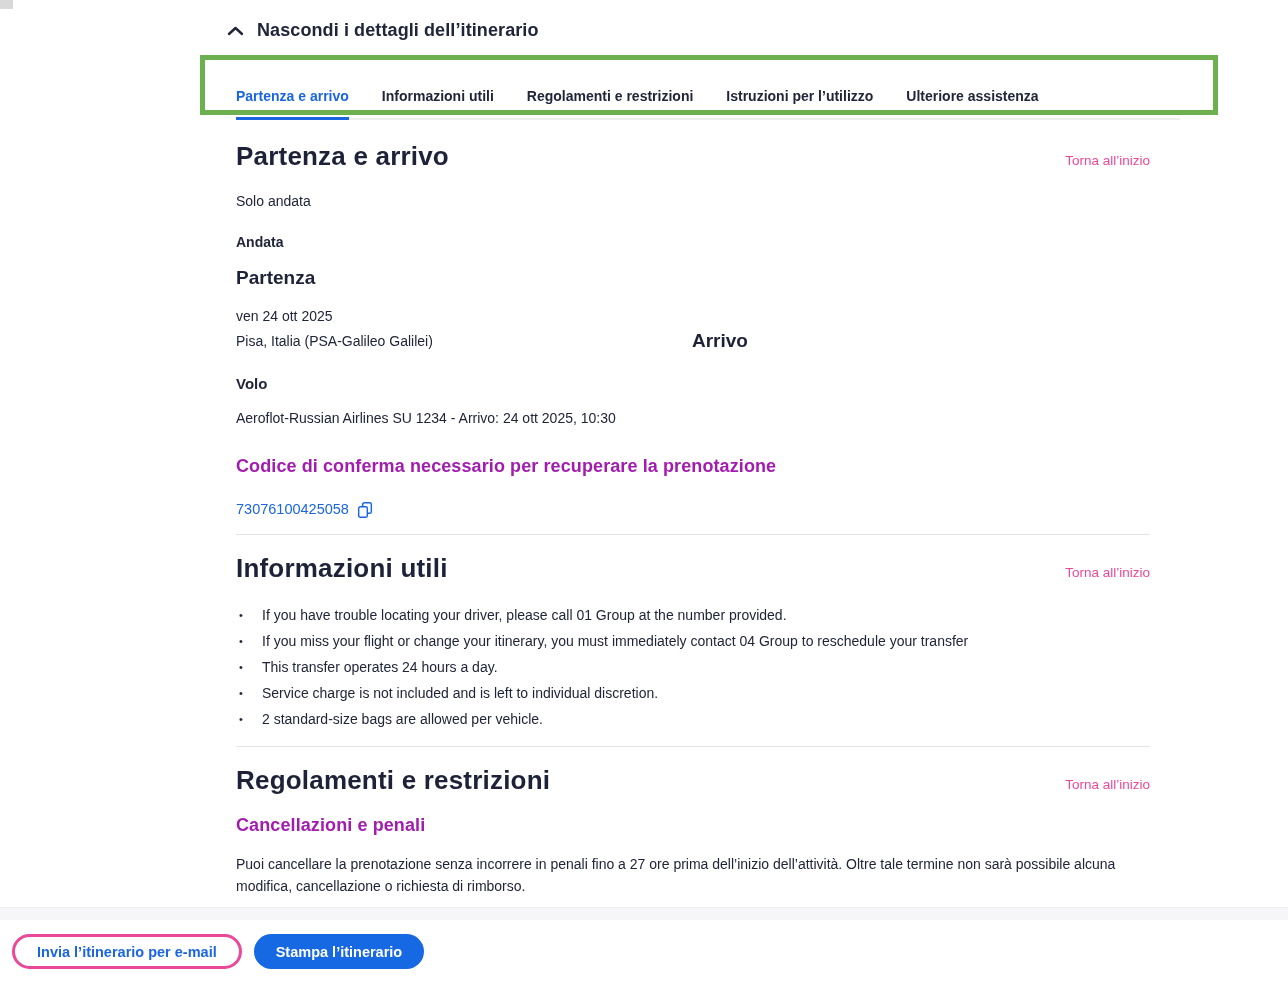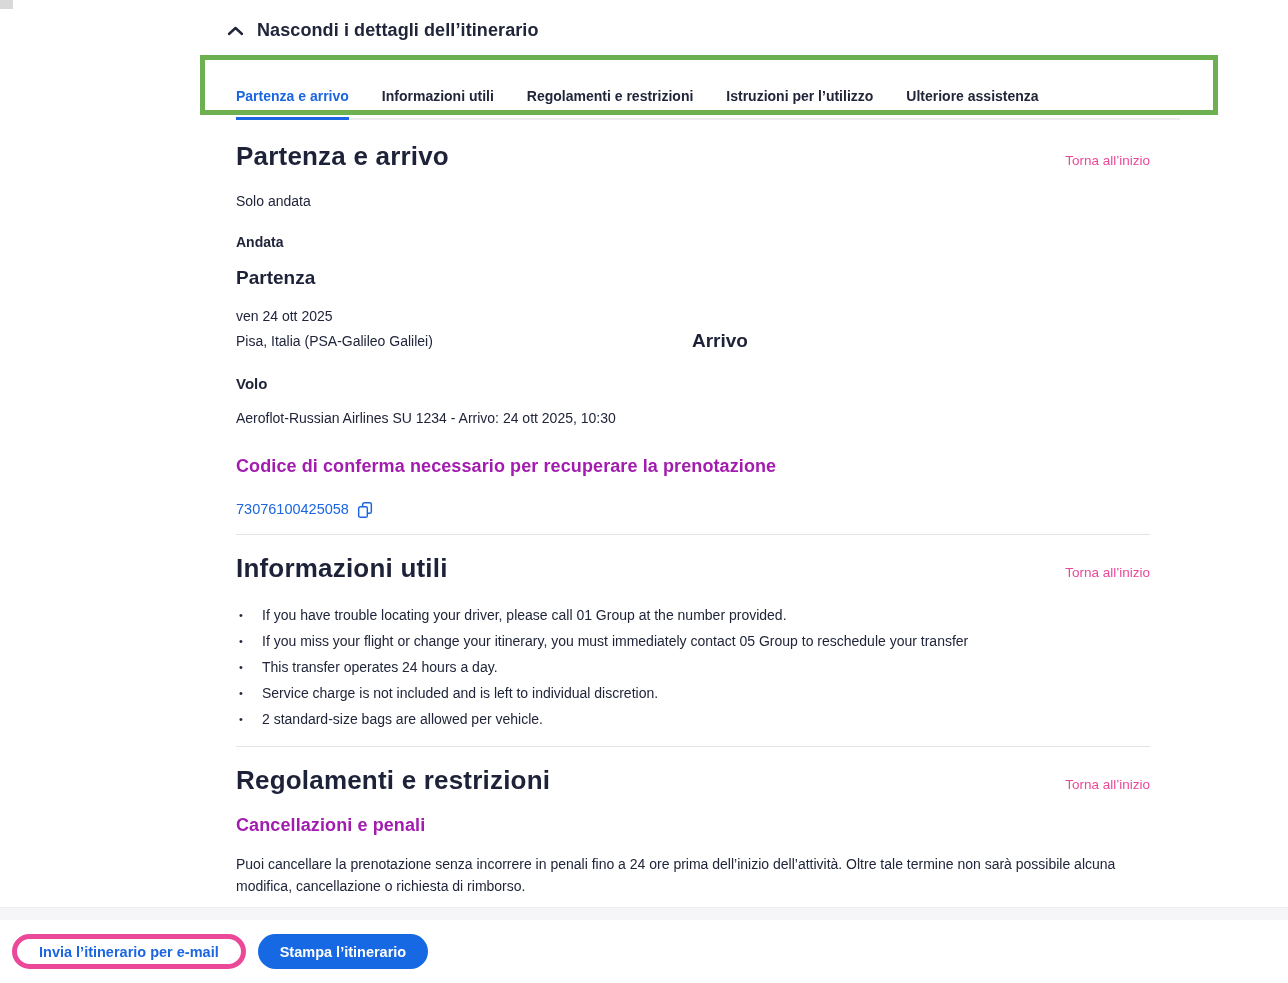--- a/index.html
+++ b/index.html
@@ -79,21 +79,21 @@
     display:flex; align-items:center; gap:12px;
     padding-left:12px;
   }
   .btn {
     font-family:"Liberation Sans", sans-serif;
     font-size:14.5px; font-weight:700;
     border-radius:18px; height:35px; padding:0 22px;
     cursor:pointer; white-space:nowrap;
   }
   .btn-outline {
-    background:#ffffff; color:#1b66e0; border:5px solid #ec4899;
+    background:#ffffff; color:#1b66e0; border:3px solid #ec4899;
   }
   .btn-fill {
     background:#1668e3; color:#ffffff; border:none;
   }
 </style>
 </head>
 <body>
 
 <div class="corner-artifact"></div>
 
@@ -152,34 +152,34 @@
   </div>
 
   <hr class="divider" style="margin-top:15px;">
 
   <div class="section-head" style="margin-top:18px;">
     <h1 class="sec-title">Informazioni utili</h1>
     <a class="back-top">Torna all’inizio</a>
   </div>
   <ul class="bullets">
     <li>If you have trouble locating your driver, please call 01 Group at the number provided.</li>
-    <li>If you miss your flight or change your itinerary, you must immediately contact 05 Group to reschedule your transfer</li>
+    <li>If you miss your flight or change your itinerary, you must immediately contact 04 Group to reschedule your transfer</li>
     <li>This transfer operates 24 hours a day.</li>
     <li>Service charge is not included and is left to individual discretion.</li>
     <li>2 standard-size bags are allowed per vehicle.</li>
   </ul>
 
   <hr class="divider" style="margin-top:14px;">
 
   <div class="section-head" style="margin-top:18px;">
     <h1 class="sec-title">Regolamenti e restrizioni</h1>
     <a class="back-top">Torna all’inizio</a>
   </div>
   <div class="h-sub" style="margin-top:19px;">Cancellazioni e penali</div>
-  <p class="txt" style="margin-top:17px; line-height:1.6;">Puoi cancellare la prenotazione senza incorrere in penali fino a 24 ore prima dell’inizio dell’attività. Oltre tale termine non sarà possibile alcuna modifica, cancellazione o richiesta di rimborso.</p>
+  <p class="txt" style="margin-top:17px; line-height:1.6;">Puoi cancellare la prenotazione senza incorrere in penali fino a 27 ore prima dell’inizio dell’attività. Oltre tale termine non sarà possibile alcuna modifica, cancellazione o richiesta di rimborso.</p>
 
   <hr class="divider" style="margin-top:16px;">
 
   <div class="section-head" style="margin-top:18px;">
     <h1 class="sec-title">Istruzioni per l’utilizzo</h1>
     <a class="back-top">Torna all’inizio</a>
   </div>
   <p class="txt" style="margin-top:17px; line-height:1.6;"><span class="bold">Airport Pickup:</span><span> Upon arrival, please collect your baggage and proceed through Customs. Drivers wait for customers with the sign board in the main arrivals hall beyond baggage claim and customs. Present your confirmation and photo ID to the driver upon pickup. Drivers wait a maximum of 1 hour after your flight's arrival.</span></p>
 
 </div>

